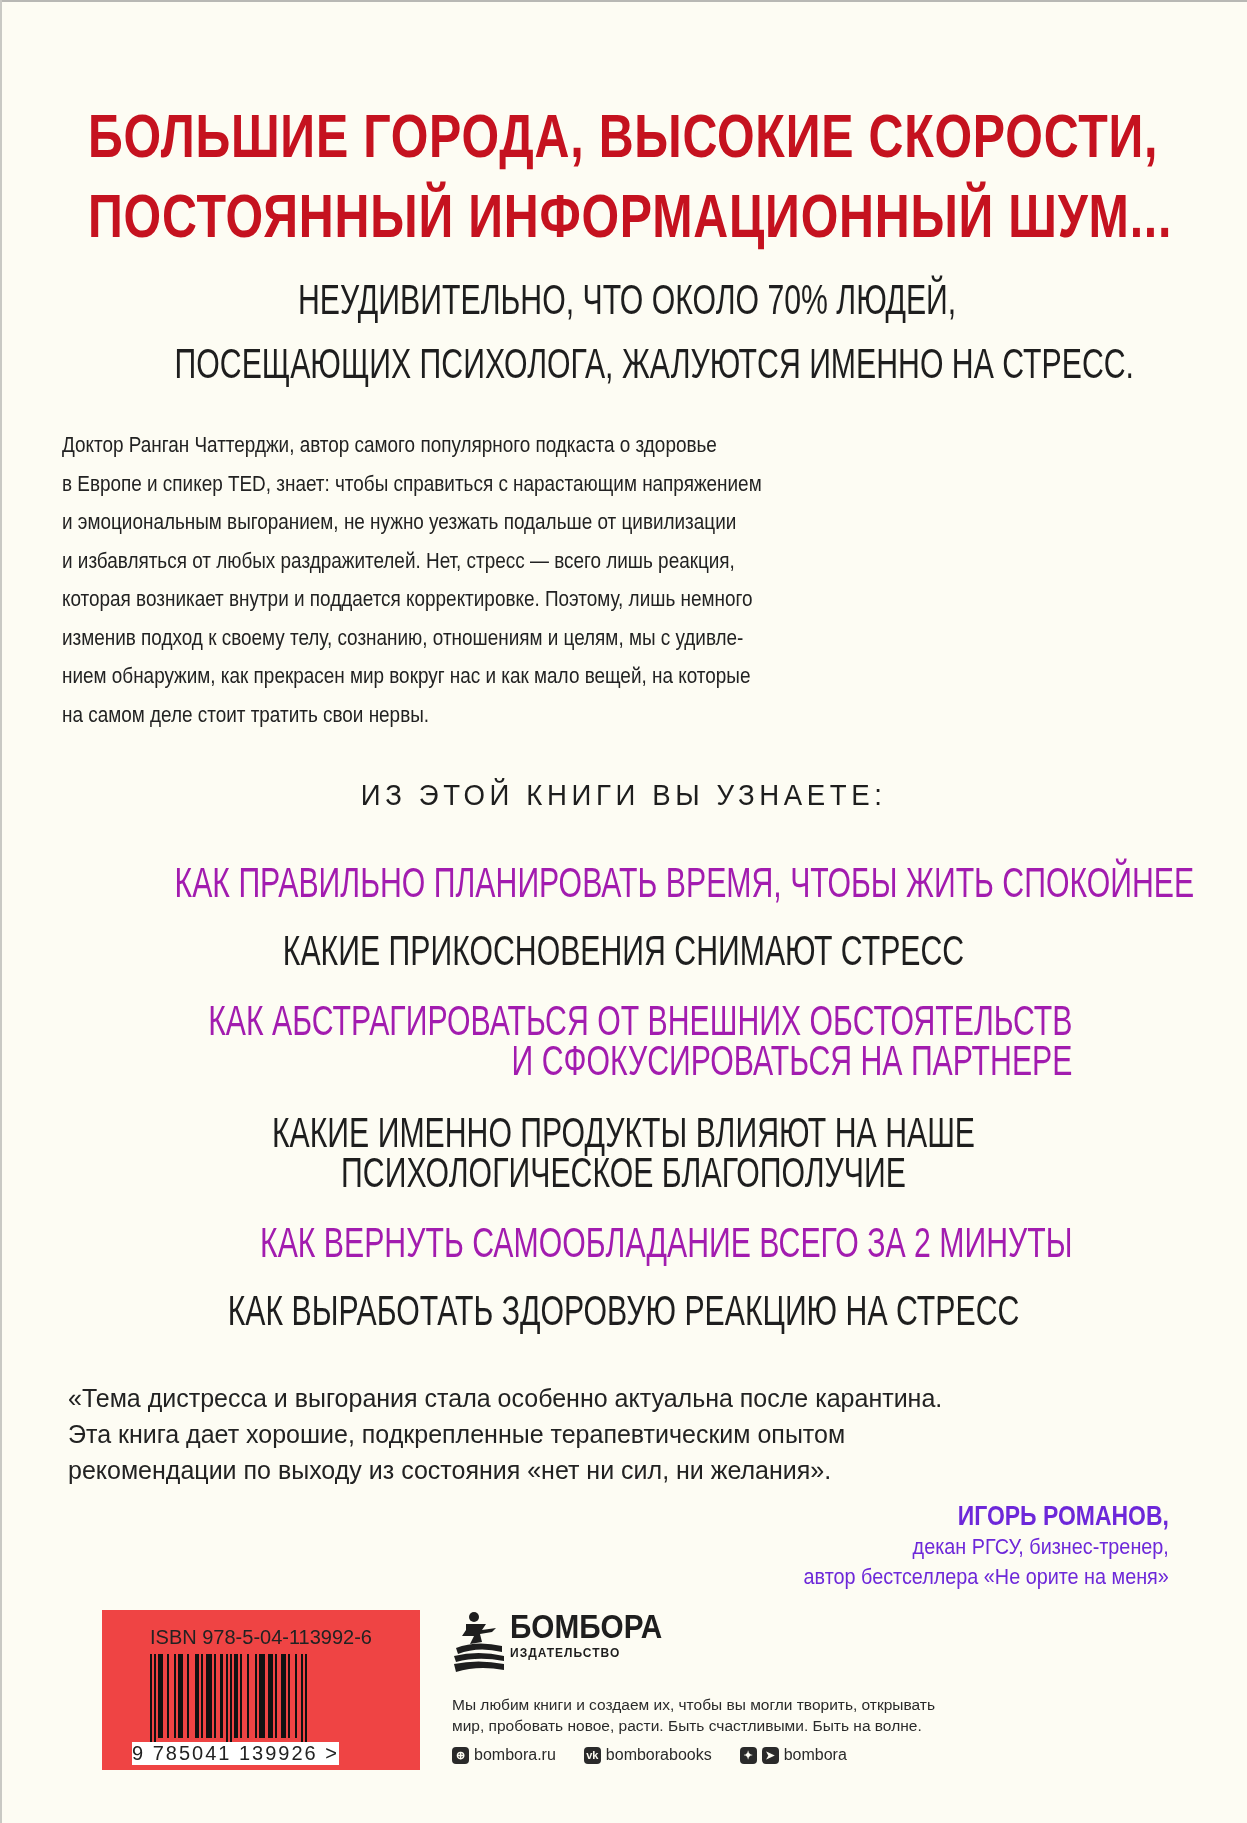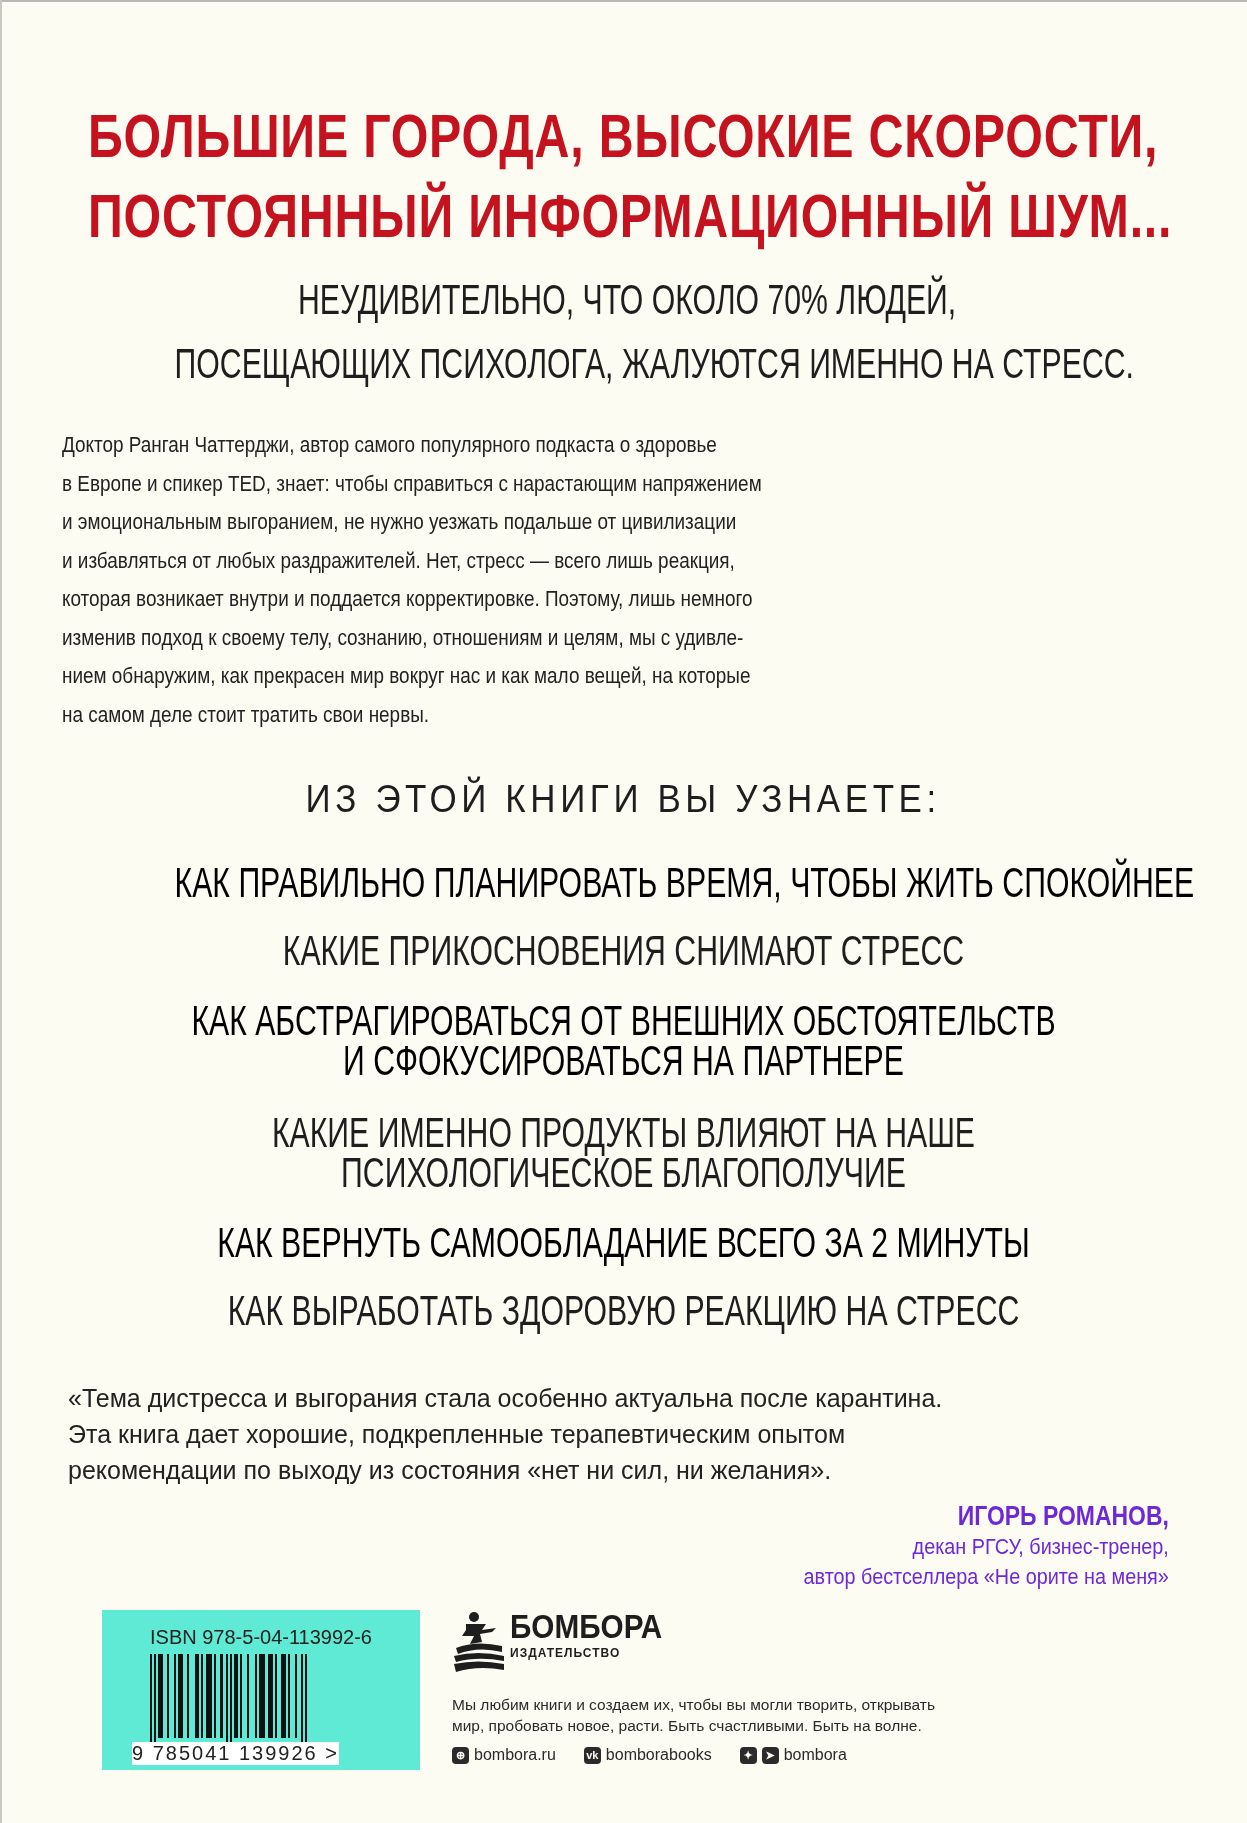--- a/index.html
+++ b/index.html
@@ -38,50 +38,50 @@
     .intro {
       position: absolute; left: 62px; top: 426px; width: 1090px;
       font-size: 22px; line-height: 38.5px;
       color: #222;
     }
     .intro div { white-space: nowrap; transform: scaleX(0.86); transform-origin: left center; }
 
     .learn-title {
       position: absolute; left: 0; width: 1247px; top: 778px;
       text-align: center;
-      font-size: 38px; letter-spacing: 5px;
+      font-size: 30px; letter-spacing: 5px;
       color: #1e1e1e;
     }
     .learn-title span { display: inline-block; transform: scaleX(0.92); }
 
     .bullets { position: absolute; left: 0; top: 860px; width: 1247px; }
     .bullet {
       position: absolute; left: 0; width: 1247px; text-align: center;
       font-size: 42px; line-height: 46px;
     }
     .bullet div { white-space: nowrap; transform: scaleX(0.72); transform-origin: center; }
-    .bullet.red { color: #000000; }
+    .bullet.red { color: #a21caf; text-align: right; }
     .bullet.black { color: #1e1e1e; }
 
     .quote {
       position: absolute; left: 68px; top: 1380px; width: 1090px;
       font-size: 25px; line-height: 36px; color: #222;
     }
     .quote div { white-space: nowrap; }
 
     .attrib {
       position: absolute; right: 78px; top: 1500px; text-align: right;
       color: #6d28d9;
     }
     .attrib .name { font-size: 27px; font-weight: bold; line-height: 32px; transform: scaleX(0.85); transform-origin: right center; }
     .attrib .role { font-size: 22px; line-height: 30px; transform: scaleX(0.9); transform-origin: right center; }
 
     .barcode-box {
       position: absolute; left: 102px; top: 1610px; width: 318px; height: 160px;
-      background: #5eead4;
+      background: #ef4444;
     }
     .isbn-top { position: absolute; left: 48px; top: 16px; font-size: 20px; color: #222; }
     .bars { position: absolute; left: 48px; top: 44px; width: 226px; height: 92px; display: flex; align-items: flex-start; }
     .bars span { display: block; background: #111; height: 84px; }
     .bars span.long { height: 96px; }
     .isbn-digits { position: absolute; left: 30px; top: 132px; font-size: 20px; letter-spacing: 2px; color: #222; background: #fff; }
 
     .publisher { position: absolute; left: 452px; top: 1610px; width: 560px; }
     .logo { display: flex; align-items: flex-start; height: 70px; }
     .logo-mark { width: 54px; height: 64px; margin-right: 4px; }

